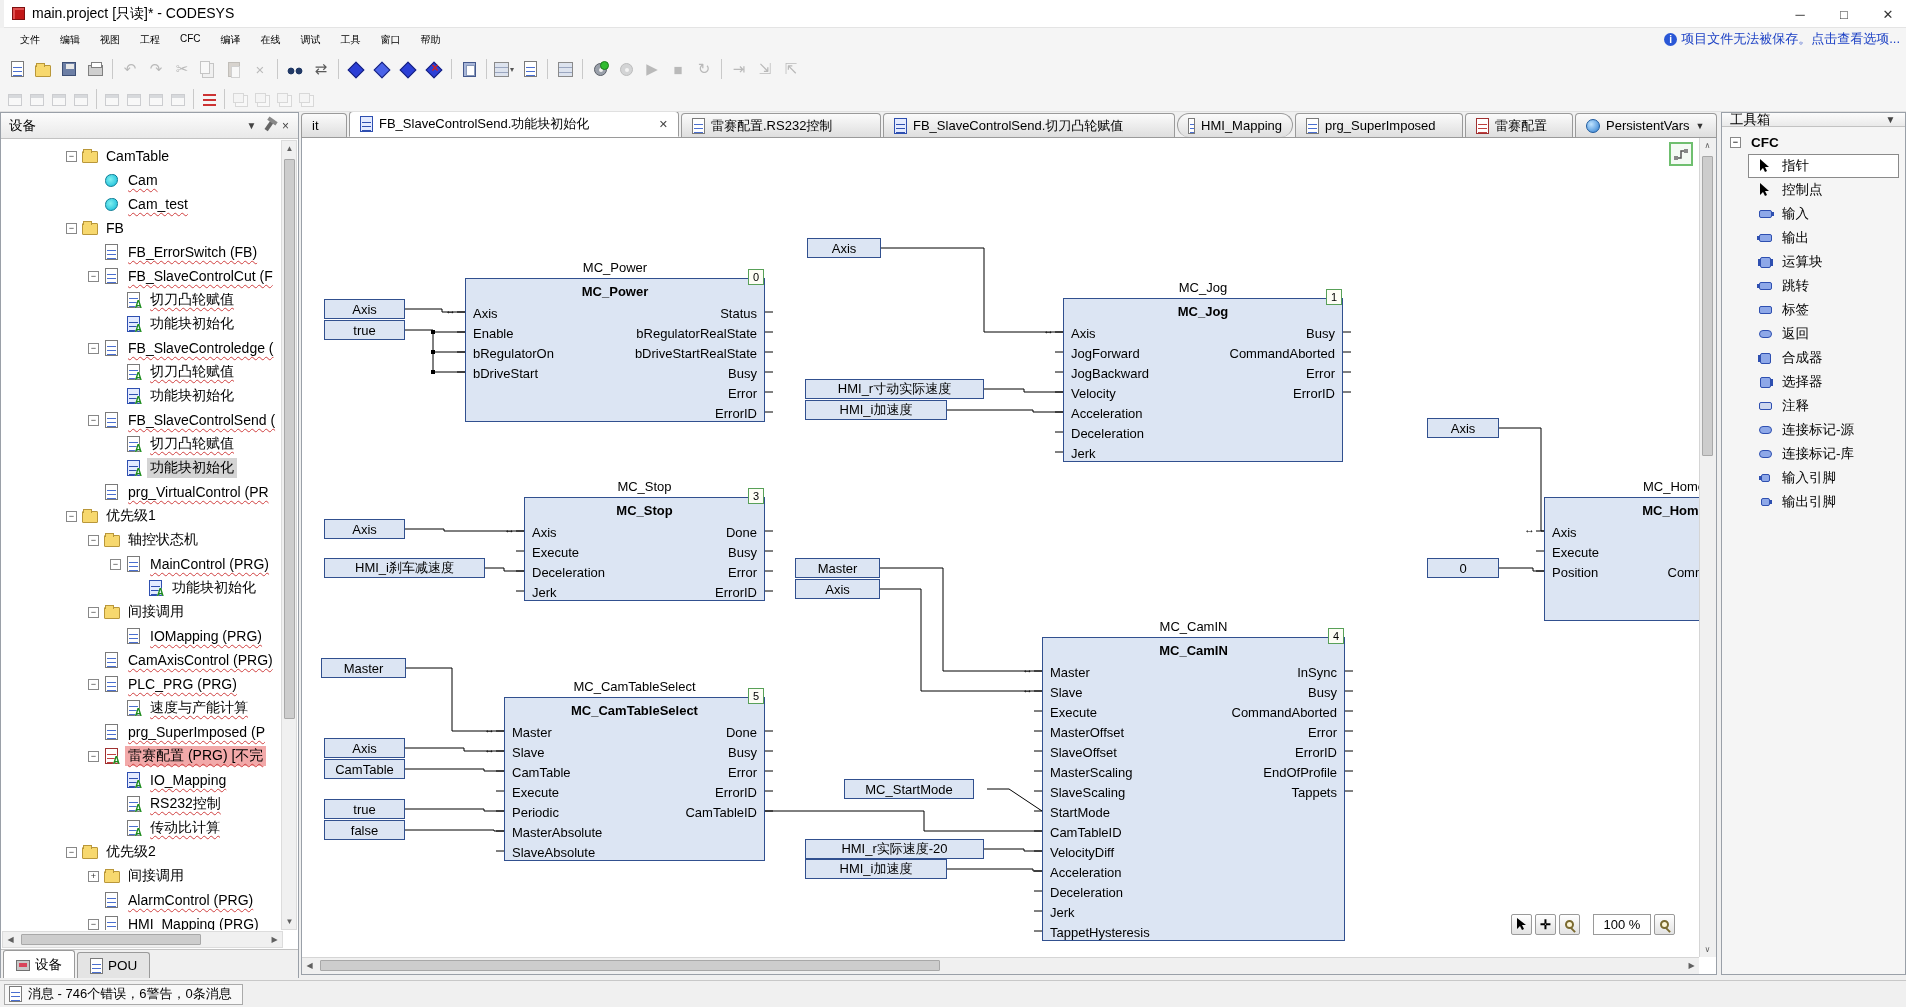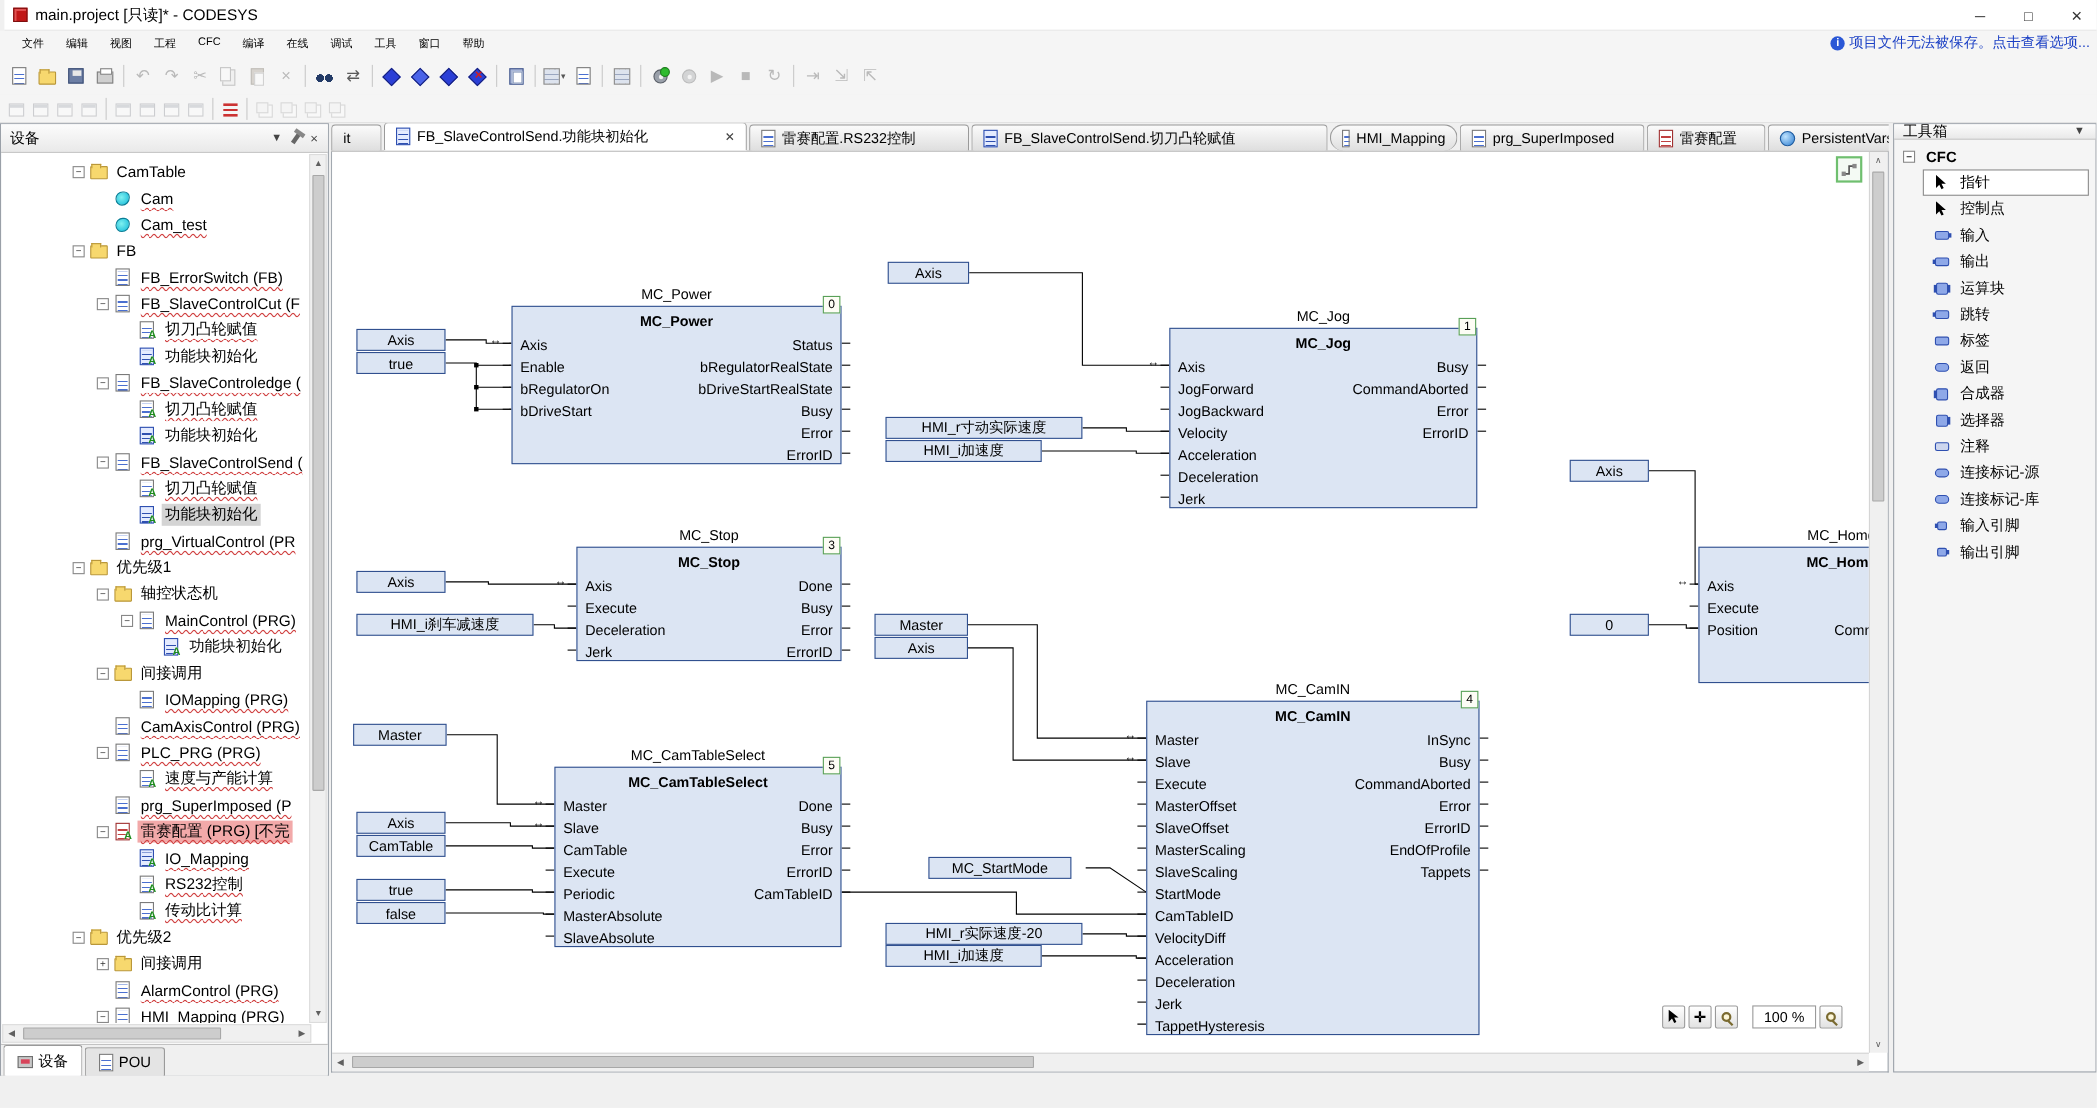--- a/index.html
+++ b/index.html
@@ -616,21 +616,21 @@
       </div>
       <div class="dtab active" style="width: 330px;">
         <span class="cic i-page-blue"></span>
         <span>FB_SlaveControlSend.功能块初始化</span>
         <span class="tclose">✕</span>
       </div>
       <div class="dtab" style="width: 200px;">
         <span class="cic i-page"></span>
         <span>雷赛配置.RS232控制</span>
       </div>
-      <div class="dtab" style="width: 324px;">
+      <div class="dtab" style="width: 292px;">
         <span class="cic i-page-blue"></span>
         <span>FB_SlaveControlSend.切刀凸轮赋值</span>
       </div>
       <div class="dtab" style="width: 116px; border-radius: 12px;">
         <span class="cic i-page"></span>
         <span>HMI_Mapping</span>
       </div>
       <div class="dtab" style="width: 168px;">
         <span class="cic i-page"></span>
         <span>prg_SuperImposed</span>
@@ -1110,14 +1110,20 @@
         </div>
         <div class="tbx-item">
           <span class="tbx-ic">
             <span class="nub pin-r" style="width: 9px;"></span>
           </span>
           <span>输出引脚</span>
         </div>
       </div>
   </div>
 
+  <div class="statusbar">
+    <div class="status-box">
+      <span class="cic i-page"></span>
+      <span>消息 - 746个错误，6警告，0条消息</span>
+    </div>
+  </div>
 
 </div>
 
 </body></html>

